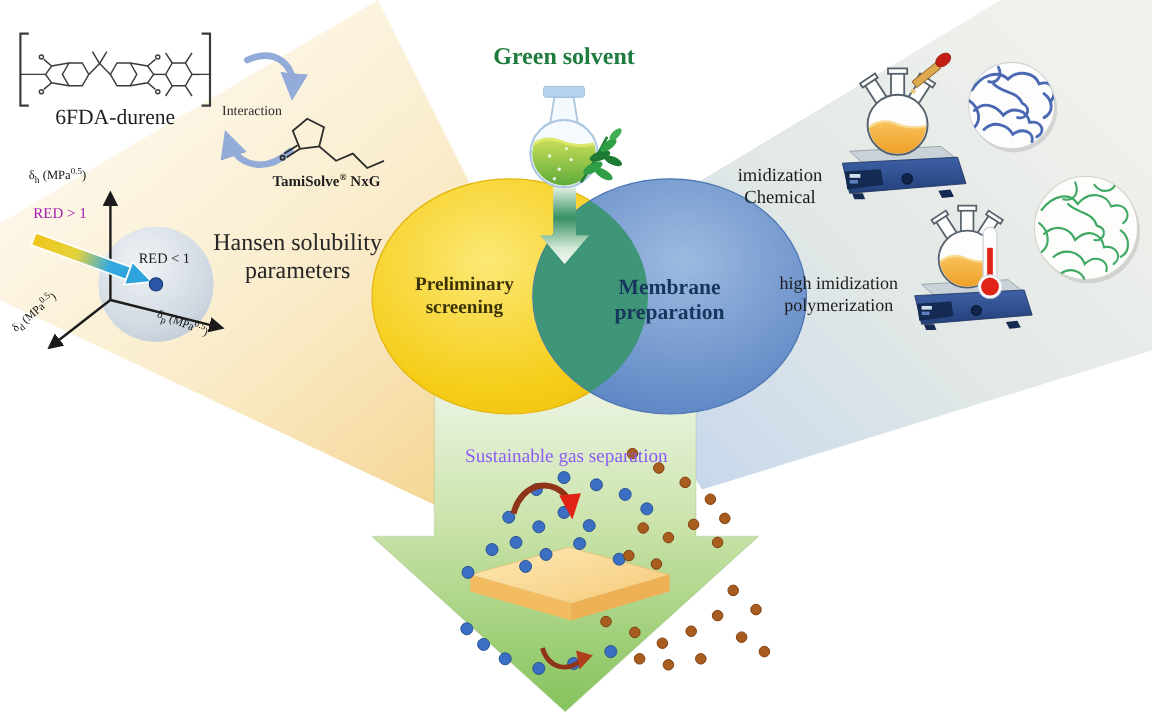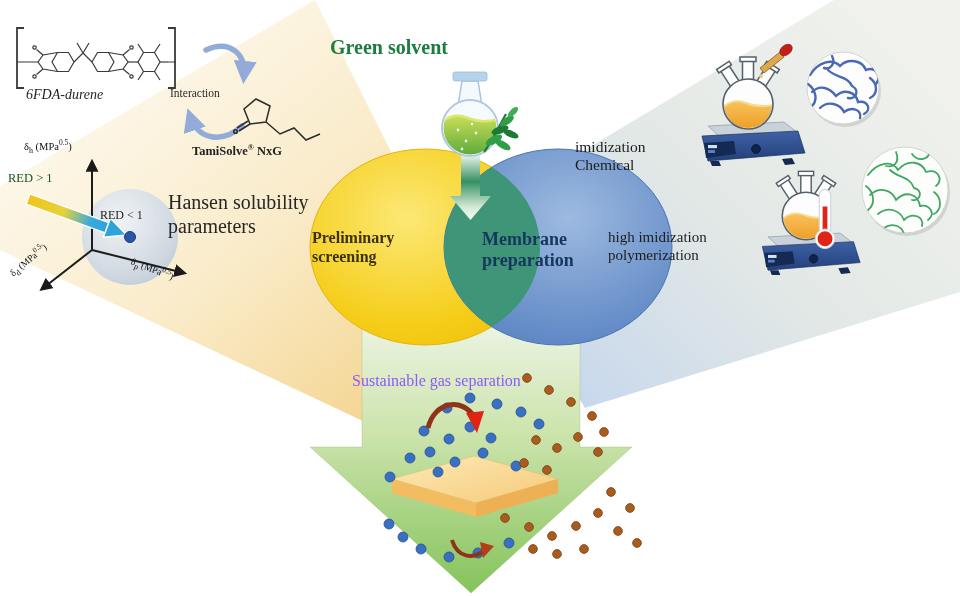--- a/index.html
+++ b/index.html
@@ -1,24 +1,24 @@
 <!DOCTYPE html>
 <html style="--green_title: #1d7c3e; --venn_yellow: #f2c613; --venn_blue: #5b84c2; --venn_overlap: #3e9577; --venn_left_text: #3b3206; --venn_right_text: #17365e; --band_left: #f5d48e; --band_right: #ccd9ea; --arrow_green: #8cc763; --dot_blue: #3a6fc4; --dot_brown: #a85c1e; --accent_red: #e02417;"><head>
 <meta charset="utf-8">
 <style>
   html,body{margin:0;padding:0;background:#fff;}
   .stage{position:relative;width:960px;height:596px;background:#ffffff;overflow:hidden;
          font-family:"Liberation Serif",serif;}
   svg.scene{position:absolute;left:0;top:0;}
-  .lbl{position:absolute;text-align:left;line-height:1.18;color:#222;}
+  .lbl{position:absolute;text-align:center;line-height:1.18;color:#222;}
   .t-green{left:330px;top:36px;width:280px;font-size:20px;font-weight:bold;color:var(--green_title,#1d7c3e);}
-  .t-6fda{left:26px;top:87px;width:140px;font-size:14px;color:#1f1f1f;font-style:italic;}
+  .t-6fda{left:26px;top:87px;width:140px;font-size:18px;color:#1f1f1f;}
   .t-inter{left:170px;top:87px;width:80px;font-size:11.5px;color:#2a2a2a;}
   .t-tami{left:192px;top:143px;width:160px;font-size:12.5px;font-weight:bold;color:#1f1f1f;}
-  .t-redgt{left:8px;top:171px;width:84px;font-size:12.5px;text-align:left;color:#14532d;}
+  .t-redgt{left:8px;top:171px;width:84px;font-size:12.5px;text-align:center;color:#a21caf;}
   .t-redlt{left:100px;top:208px;width:74px;font-size:12px;color:#1a1a1a;}
   .t-hansen{left:168px;top:191px;width:160px;font-size:20px;color:#262626;}
   .axis-lab{position:absolute;font-size:10.5px;color:#111;white-space:nowrap;}
   .axis-lab sub{font-size:8px;} .axis-lab sup{font-size:7.5px;}
   .ax-h{left:24px;top:138px;}
   .ax-d{left:6px;top:252px;transform:rotate(-40deg);font-size:9.5px;}
   .ax-p{left:130px;top:261px;transform:rotate(21deg);font-size:9.5px;}
   .t-prelim{left:312px;top:229px;width:150px;font-size:16px;font-weight:bold;color:var(--venn_left_text,#3b3206);}
   .t-memb{left:482px;top:229px;width:152px;font-size:18px;font-weight:bold;color:var(--venn_right_text,#17365e);}
   .t-chem{left:575px;top:138px;width:150px;font-size:15.5px;color:#1c1c1c;}

